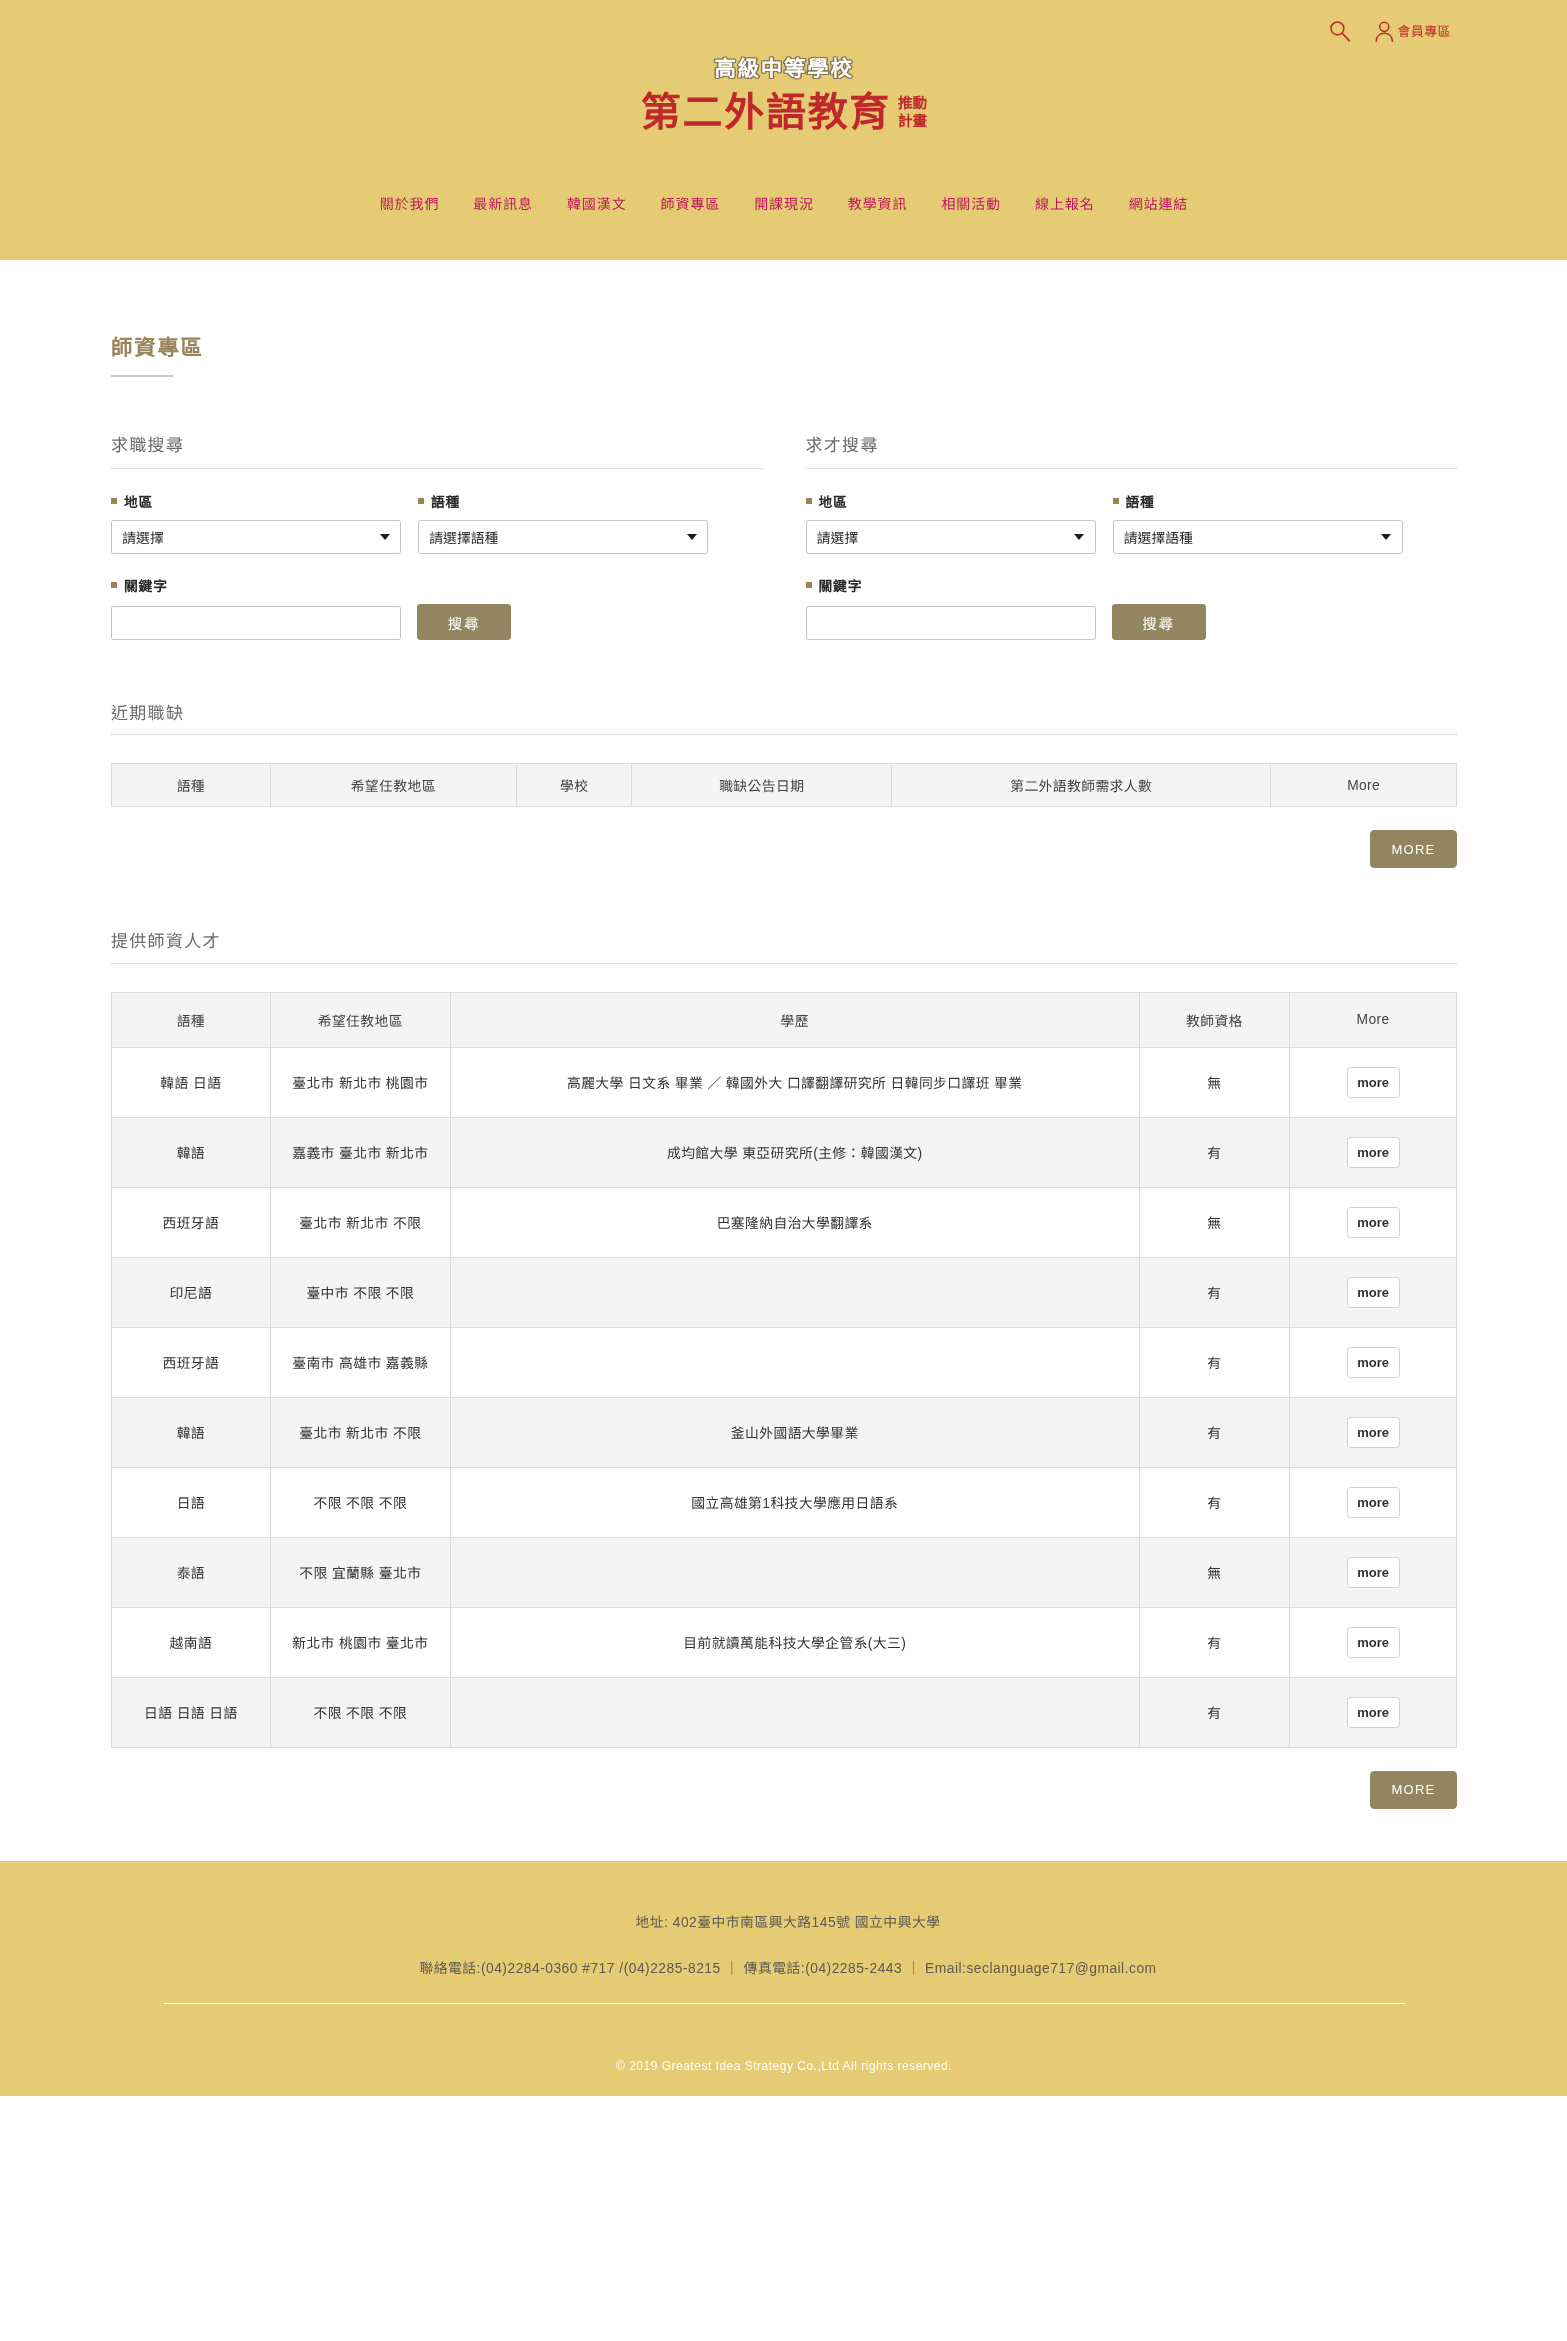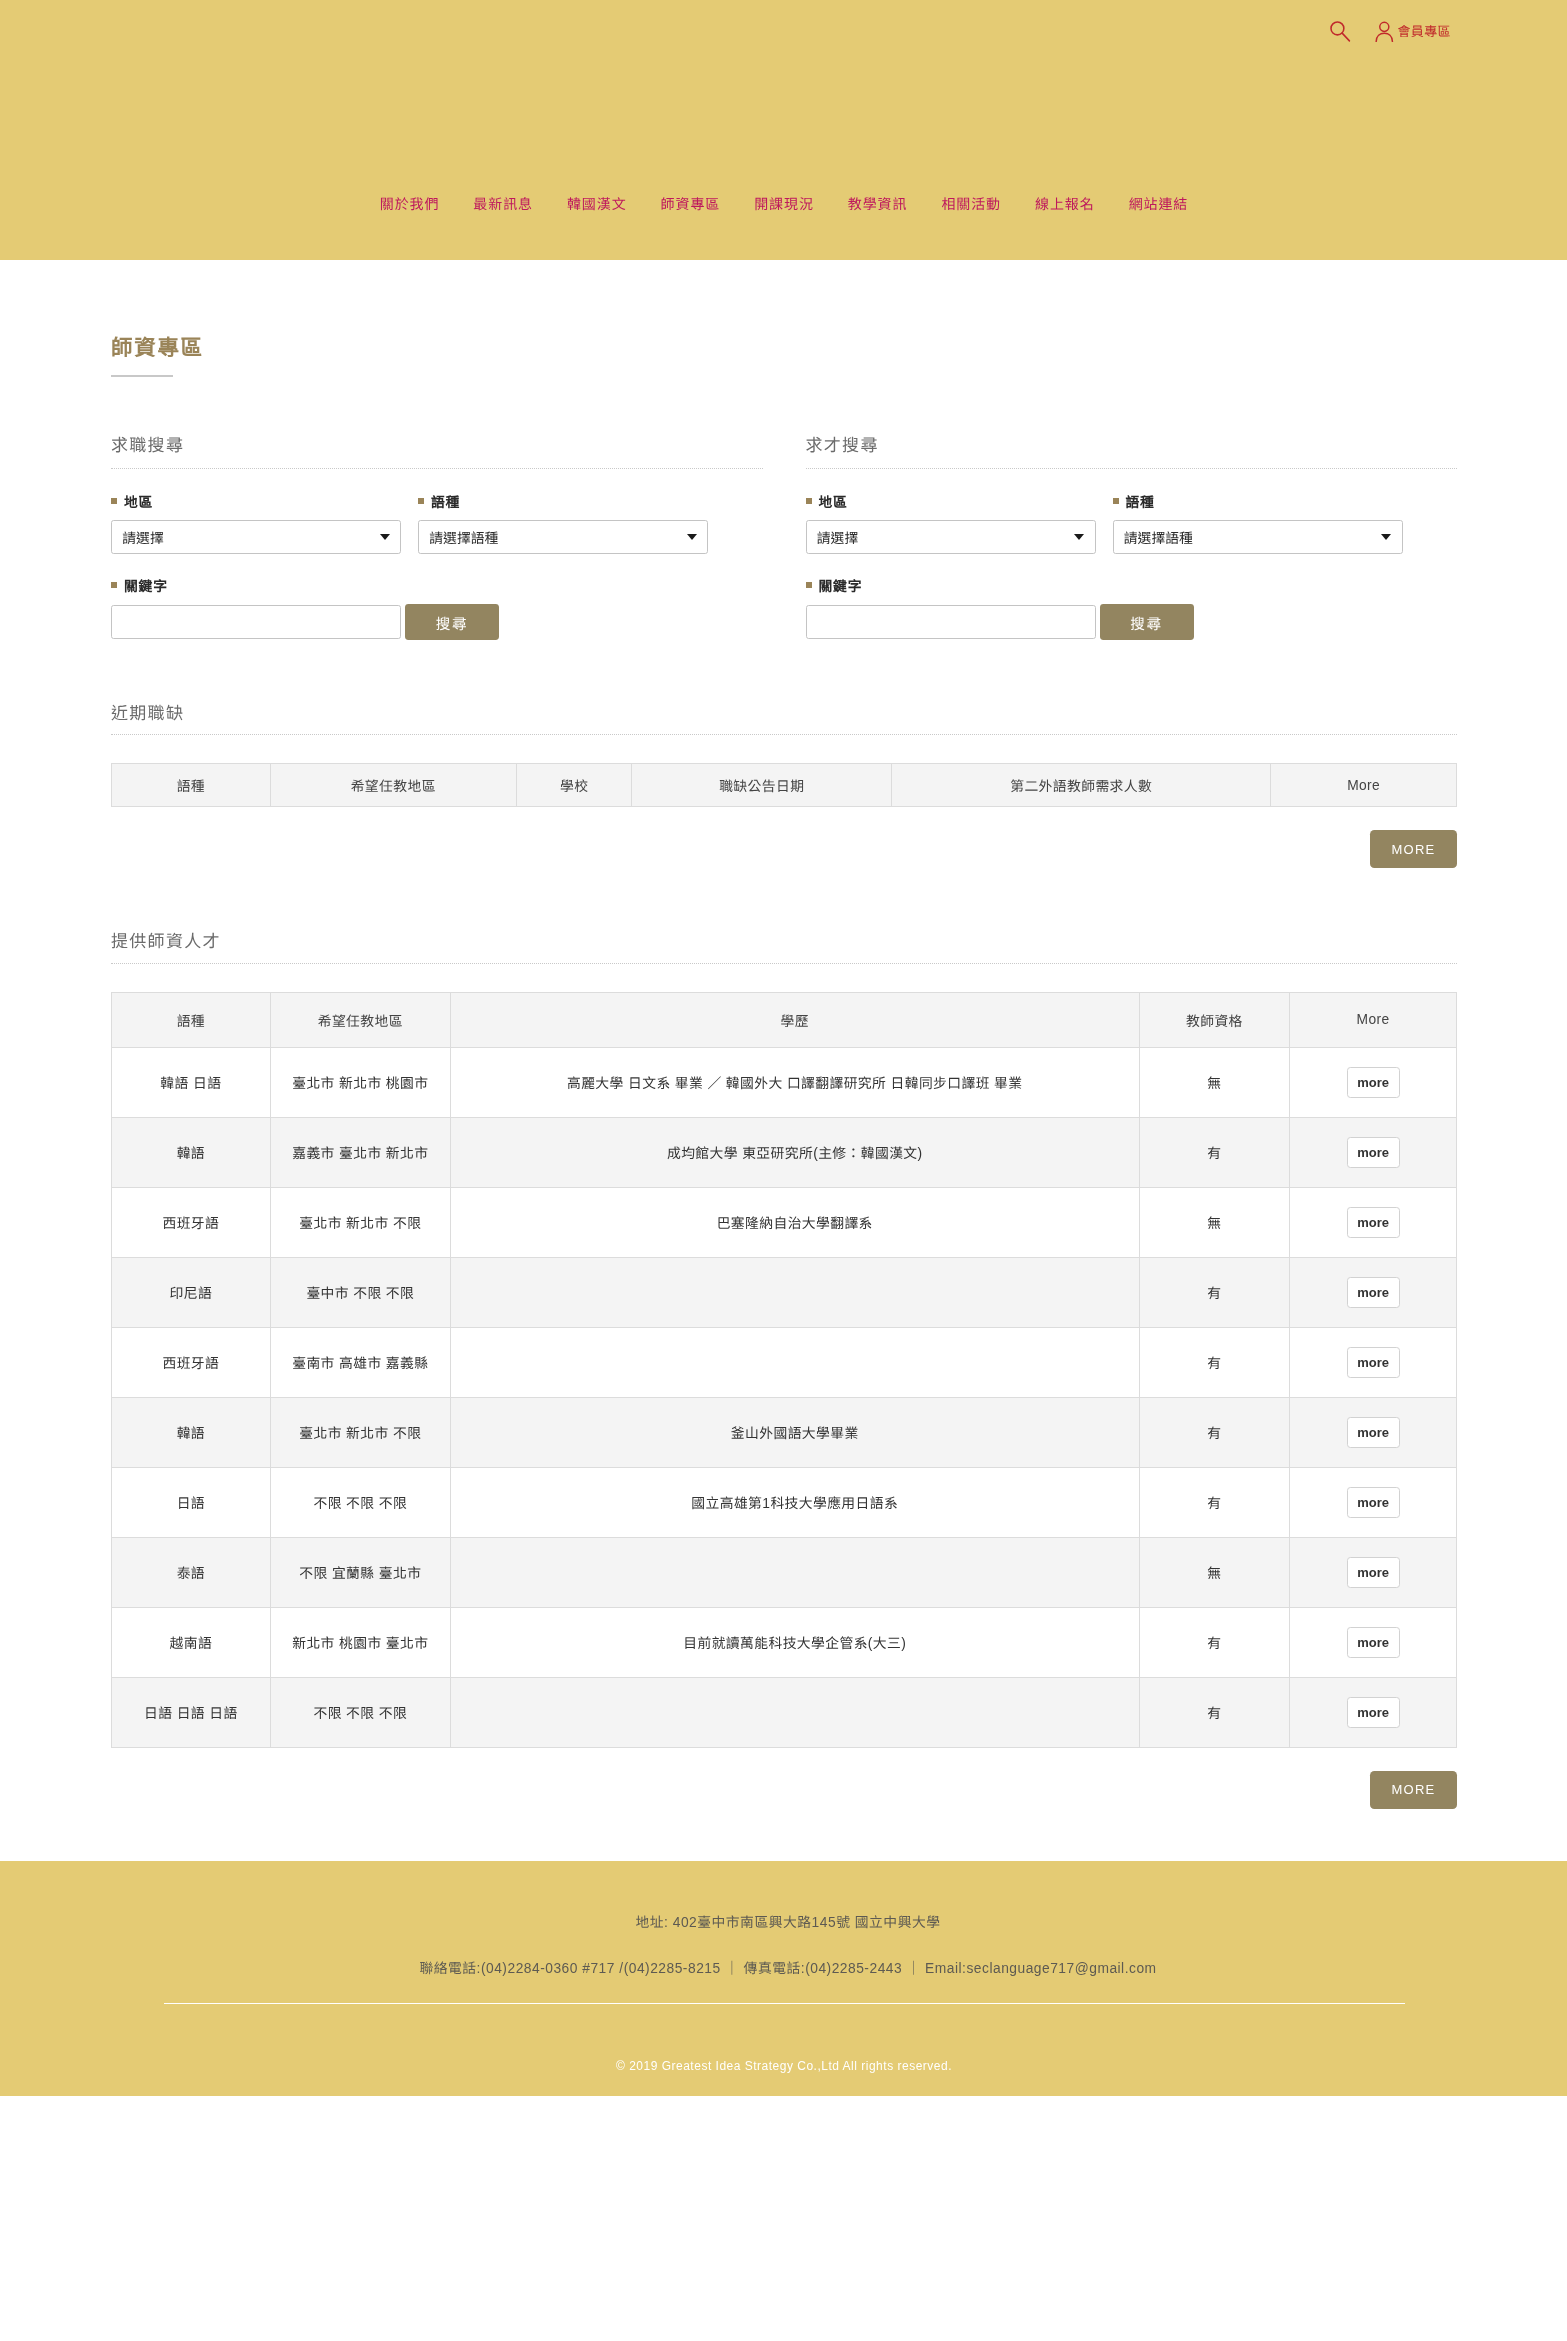--- a/index.html
+++ b/index.html
@@ -116,21 +116,21 @@
   }
   .select-box .caret {
     position: absolute; right: 10.3px; top: 50%;
     transform: translateY(-50%);
     width: 0; height: 0;
     border-left: 5.2px solid transparent;
     border-right: 5.2px solid transparent;
     border-top: 6.9px solid #1a1a1a;
   }
 
-  .kw-row { display: flex; align-items: center; gap: 4px; margin-top: 20.6px; }
+  .kw-row { display: flex; align-items: flex-end; gap: 16px; margin-top: 20.6px; }
   .kw-col { width: 290px; }
   .text-input {
     width: 100%; height: 34px;
     border: 0.9px solid #c4c4c4; border-radius: 2.6px;
     background: #fff; padding: 0 8.6px;
     font-size: 13.8px; color: #2b2b2b;
     font-family: "Liberation Sans", sans-serif;
   }
   .btn-search {
     width: 94px; height: 36px;
@@ -223,20 +223,30 @@
     </a>
     <a class="member-link" href="#">
       <svg class="icon-person" viewBox="0 0 24 26">
         <circle cx="12" cy="8" r="5.3" fill="none" stroke="#c0292b" stroke-width="1.7"></circle>
         <path d="M2.5 25.5 C2.5 18.6 7 15.4 12 15.4 C17 15.4 21.5 18.6 21.5 25.5" fill="none" stroke="#c0292b" stroke-width="1.7" stroke-linecap="round"></path>
       </svg>
       <span class="member-text">會員專區</span>
     </a>
   </div>
 
+  <div class="logo-block">
+    <div class="logo-sub">高級中等學校</div>
+    <div class="logo-main-row">
+      <div class="logo-main">第二外語教育</div>
+      <div class="logo-tag">
+        <div>推動</div>
+        <div>計畫</div>
+      </div>
+    </div>
+  </div>
 
   <nav class="main-nav">
     <a class="nav-item" href="#">關於我們</a>
     <a class="nav-item" href="#">最新訊息</a>
     <a class="nav-item" href="#">韓國漢文</a>
     <a class="nav-item" href="#">師資專區</a>
     <a class="nav-item" href="#">開課現況</a>
     <a class="nav-item" href="#">教學資訊</a>
     <a class="nav-item" href="#">相關活動</a>
     <a class="nav-item" href="#">線上報名</a>

